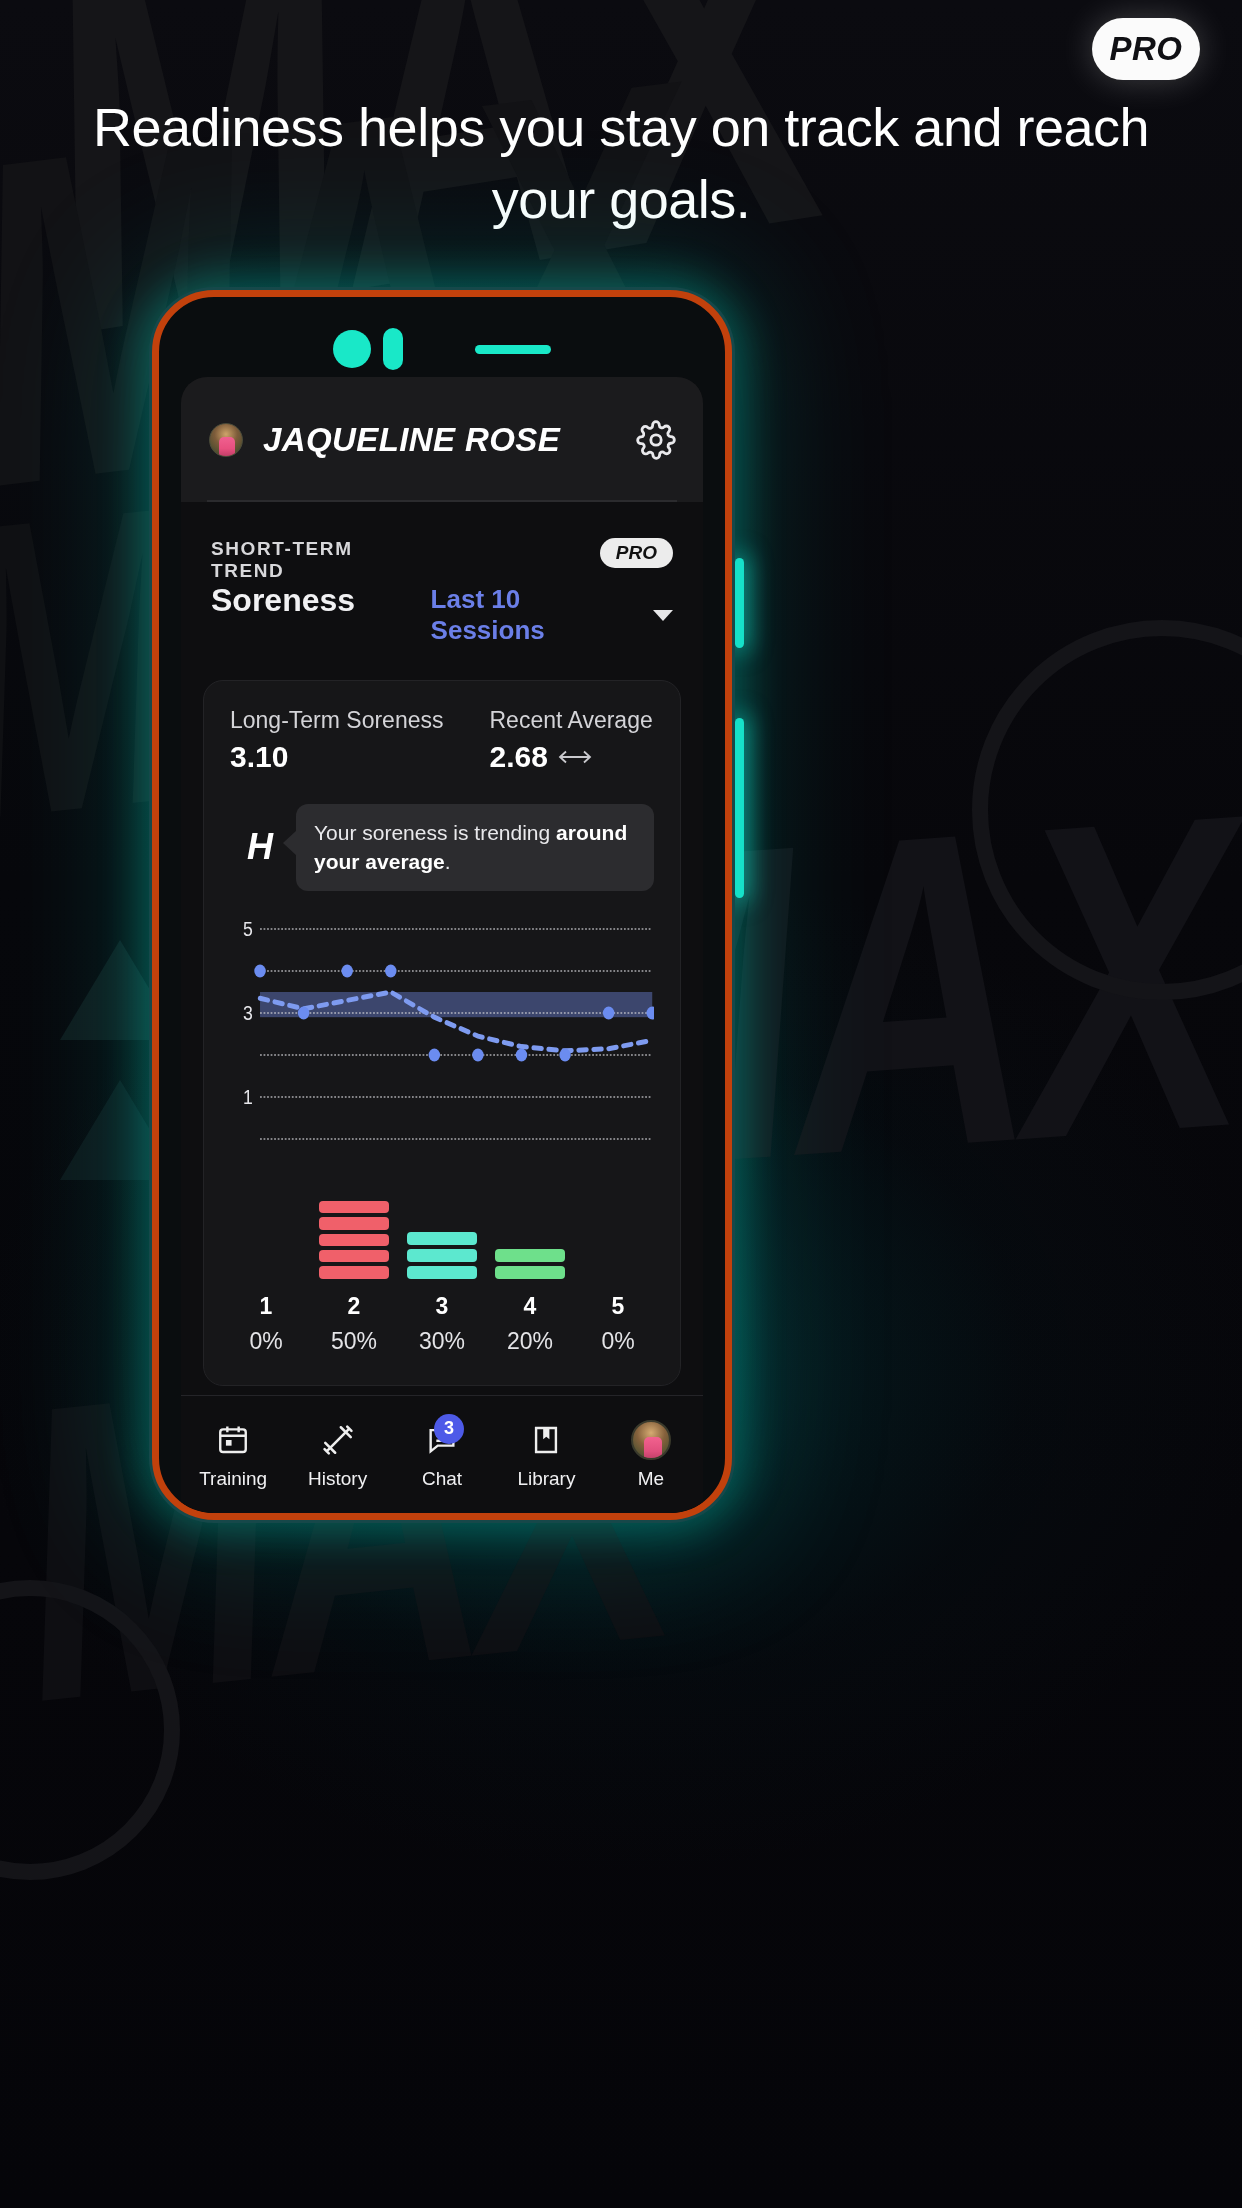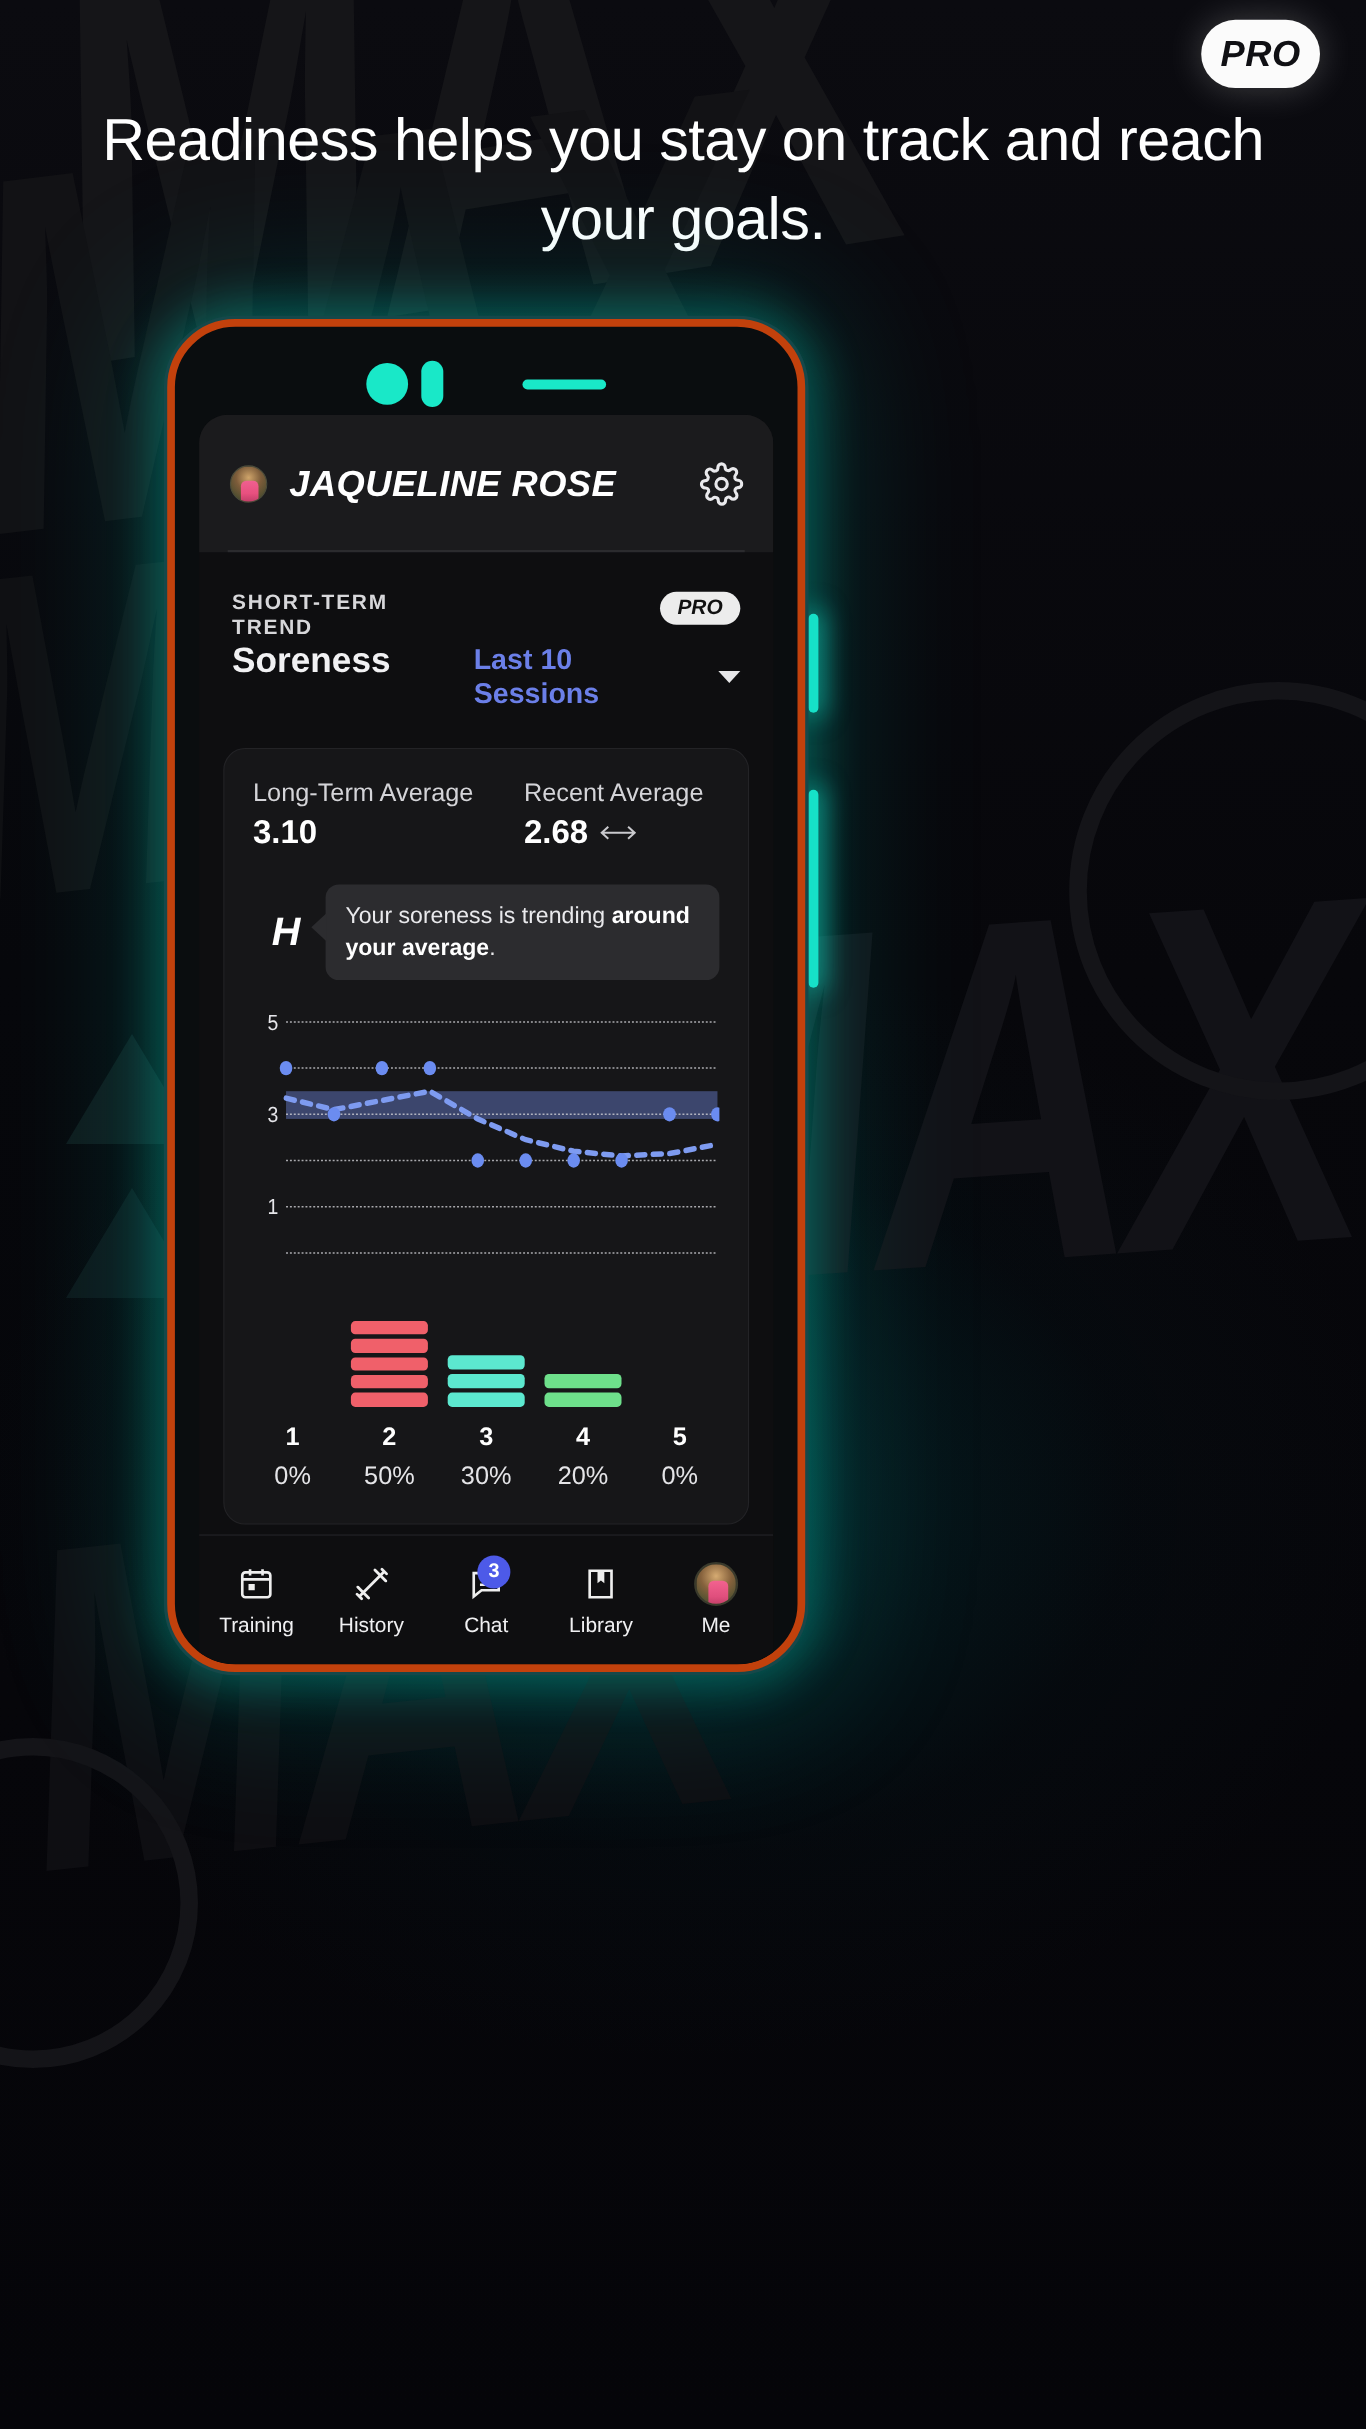--- a/index.html
+++ b/index.html
@@ -295,21 +295,21 @@
             <div id="range-label">Last 10 Sessions</div>
             <div class="chev"></div>
           </div>
         </div>
       </div>
 
       <div id="panel">
 
         <div id="averages">
           <div>
-            <div class="avg-label">Long-Term Average</div>
+            <div class="avg-label">Long-Term Soreness</div>
             <div class="avg-value">3.10</div>
           </div>
           <div>
             <div class="avg-label">Recent Average</div>
             <div class="avg-value">
               <span>2.68</span>
               <svg width="34" height="20" viewBox="0 0 34 20" fill="none" stroke="#c9c9cd" stroke-width="1.8">
                 <path d="M2 10h30M8 4.5 2 10l6 5.5M26 4.5 32 10l-6 5.5"></path>
               </svg>
             </div>

